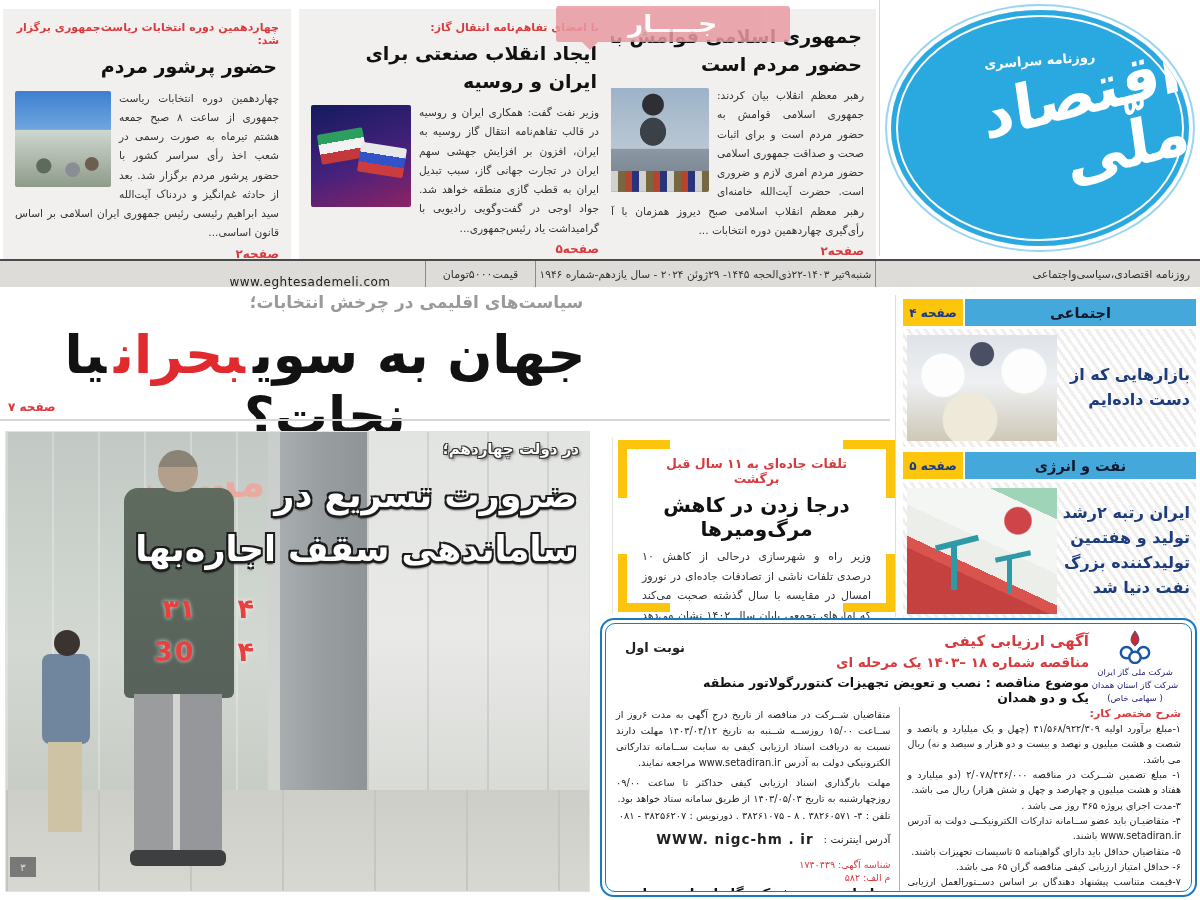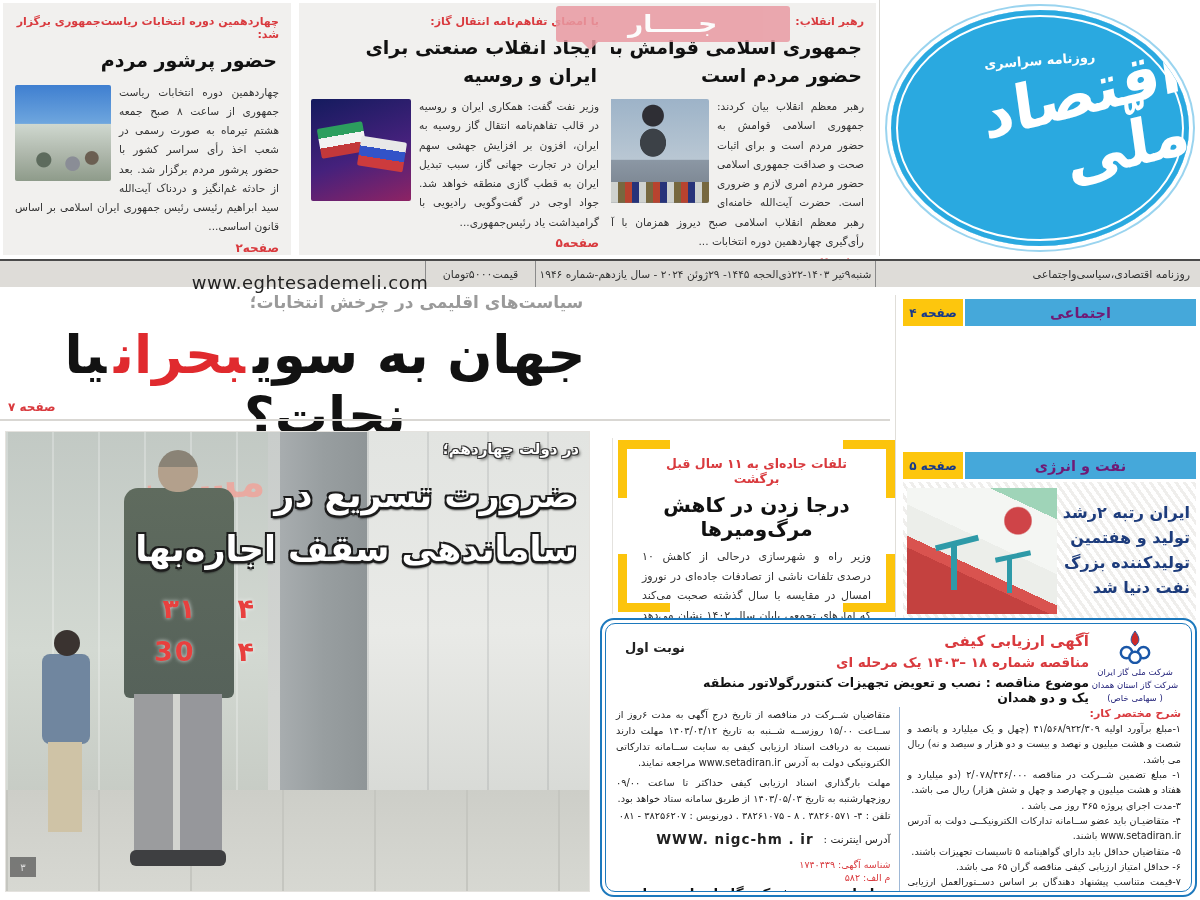--- a/index.html
+++ b/index.html
@@ -1,21 +1,21 @@
 <!DOCTYPE html>
 <html lang="fa" dir="rtl"><head>
 <meta charset="utf-8">
 <style>
   * { margin:0; padding:0; box-sizing:border-box; }
   html,body { background:#fff; }
   body { font-family:"DejaVu Sans", sans-serif; }
   .page { position:relative; width:1200px; height:900px; background:#fff; overflow:hidden; direction:rtl; }
 
   
-  .top-article { position:absolute; top:3px; height:252px; background:#f1f0ee; padding:8px 12px 6px; }
+  .top-article { position:absolute; top:9px; height:252px; background:#f1f0ee; padding:8px 12px 6px; }
   .ta-a { left:585px; width:291px; }
   .ta-b { left:299px; width:312px; }
   .ta-c { left:3px;  width:288px; }
   .ta-kicker { color:#d93a3e; font-weight:bold; font-size:11px; text-align:right; padding-top:4px; }
   .ta-head { color:#111; font-weight:bold; font-size:19px; line-height:1.45; text-align:right; margin:6px 2px 8px; }
   .ta-body { font-size:10.6px; line-height:1.82; color:#333; text-align:justify; }
   .ta-img { float:left; margin:2px 8px 4px 0; border-radius:2px; }
   .img-khamenei { width:112px; height:104px;
       background:
         radial-gradient(circle at 50% 16%, #2e2e34 10%, transparent 11%),
@@ -54,39 +54,39 @@
   .logo-tagline { color:#fff; font-size:13px; font-weight:bold; margin-top:-6px; margin-bottom:2px; transform:rotate(-4deg); }
   .logo-title { color:#fff; font-weight:bold; font-size:62px; line-height:1; transform:rotate(-14deg) skewX(-6deg); margin-top:4px; }
 
   
   .datebar { position:absolute; left:0; top:259px; width:1200px; height:28px; background:#dedcd8;
              border-top:2px solid #4a4a4a; display:flex; flex-direction:row; align-items:center; font-size:11px; color:#333; }
   .db-sec { padding:0 10px; white-space:nowrap; display:flex; align-items:center; height:100%; }
   .db-paper { width:325px; border-left:1px solid #8b8b8b; justify-content:flex-start; }
   .db-date { width:340px; justify-content:center; border-left:1px solid #8b8b8b; font-size:10.6px; }
   .db-price { width:110px; justify-content:center; border-left:1px solid #8b8b8b; }
-  .db-web { width:230px; justify-content:center; direction:ltr; font-size:18px; letter-spacing:.5px; color:#222;margin-top:16px; }
+  .db-web { width:230px; justify-content:center; direction:ltr; font-size:12px; letter-spacing:.5px; color:#222;margin-top:16px; }
 
   
   .lead { position:absolute; left:0; top:292px; width:893px; height:130px; }
   .lead-kicker { text-align:center; color:#9a9a9a; font-weight:bold; font-size:17px; padding-right:60px; }
   .lead-head { position:absolute; left:0; top:32px; width:650px; text-align:center;
                font-size:53px; font-weight:bold; color:#121212; letter-spacing:-1px; }
   .lead-red { color:#e02a2e; margin:14px 8px; }
   .lead-page { position:absolute; left:8px; top:108px; color:#d93a3e; font-weight:bold; font-size:12px; }
   .lead-rule { position:absolute; left:0; top:127px; width:890px; height:2px; background:#d9d7d3; }
   .side-rule { position:absolute; left:895px; top:295px; width:1px; height:322px; background:#e0ded9; }
   .mid-rule-v { position:absolute; left:612px; top:438px; width:1px; height:176px; background:#e4e2de; }
 
   
   .sb-item { position:absolute; left:903px; width:293px; }
   .sb-1 { top:299px; height:148px; }
   .sb-2 { top:452px; height:168px; }
   .sb-head { display:flex; height:27px; }
-  .sb-title { flex:1; background:#45a8da; color:#701a75; font-weight:bold; font-size:14.5px;
+  .sb-title { flex:1; background:#45a8da; color:#0f172a; font-weight:bold; font-size:14.5px;
               display:flex; align-items:center; justify-content:center; }
   .sb-page { width:60px; background:#fdc60d; color:#16398a; font-weight:bold; font-size:12px;
              display:flex; align-items:center; justify-content:center; margin-right:2px; }
   .sb-body { position:relative; margin-top:3px; height:calc(100% - 30px);
              background:repeating-linear-gradient(55deg,#efeeec 0 3px,#ffffff 3px 7px); }
   .sb-img { position:absolute; left:4px; top:6px; width:150px; height:calc(100% - 12px); }
   .img-social { background:
         radial-gradient(circle at 24% 38%, #fdfdfd 16%, transparent 17%),
         radial-gradient(circle at 78% 34%, #fdfdfd 16%, transparent 17%),
         radial-gradient(circle at 50% 18%, #4a4f66 10%, transparent 11%),
@@ -180,21 +180,20 @@
   .ad-malef { color:#d93a3e; font-size:9.5px; margin-top:2px; }
   .ad-footer { font-weight:bold; font-size:13.5px; color:#111; margin-top:2px; }
   .nigc-logo { display:block; margin:0 auto 2px; }
 </style>
 </head>
 <body>
 
 <div class="page">
 
   <div class="top-article ta-a">
-    <div class="ta-kicker">رهبر انقلاب:</div>
     <div class="ta-head">جمهوری اسلامی قوامش به حضور مردم است</div>
     <div class="ta-body">
       <span class="ta-img img-khamenei"></span>
       <span>رهبر معظم انقلاب بیان کردند: جمهوری اسلامی قوامش به حضور مردم است و برای اثبات صحت و صداقت جمهوری اسلامی حضور مردم امری لازم و ضروری است. حضرت آیت‌الله خامنه‌ای رهبر معظم انقلاب اسلامی صبح دیروز همزمان با آغاز رأی‌گیری چهاردهمین دوره انتخابات ...</span>
     </div>
     <div class="ta-page">صفحه۲</div>
   </div>
 
   <div class="top-article ta-b">
     <div class="ta-kicker">با امضای تفاهم‌نامه انتقال گاز:</div>
@@ -247,20 +246,24 @@
     <div class="lead-page">صفحه ۷</div>
     <div class="lead-rule"></div>
   </div>
   <div class="side-rule"></div>
   <div class="mid-rule-v"></div>
 
   <div class="sb-item sb-1">
     <div class="sb-head">
       <div class="sb-title">اجتماعی</div>
       <div class="sb-page">صفحه ۴</div>
+    </div>
+    <div class="sb-body">
+      <div class="sb-img img-social"></div>
+      <div class="sb-text">بازارهایی که از دست داده‌ایم</div>
     </div>
   </div>
 
   <div class="sb-item sb-2">
     <div class="sb-head">
       <div class="sb-title">نفت و انرژی</div>
       <div class="sb-page">صفحه ۵</div>
     </div>
     <div class="sb-body">
       <div class="sb-img img-oil">

